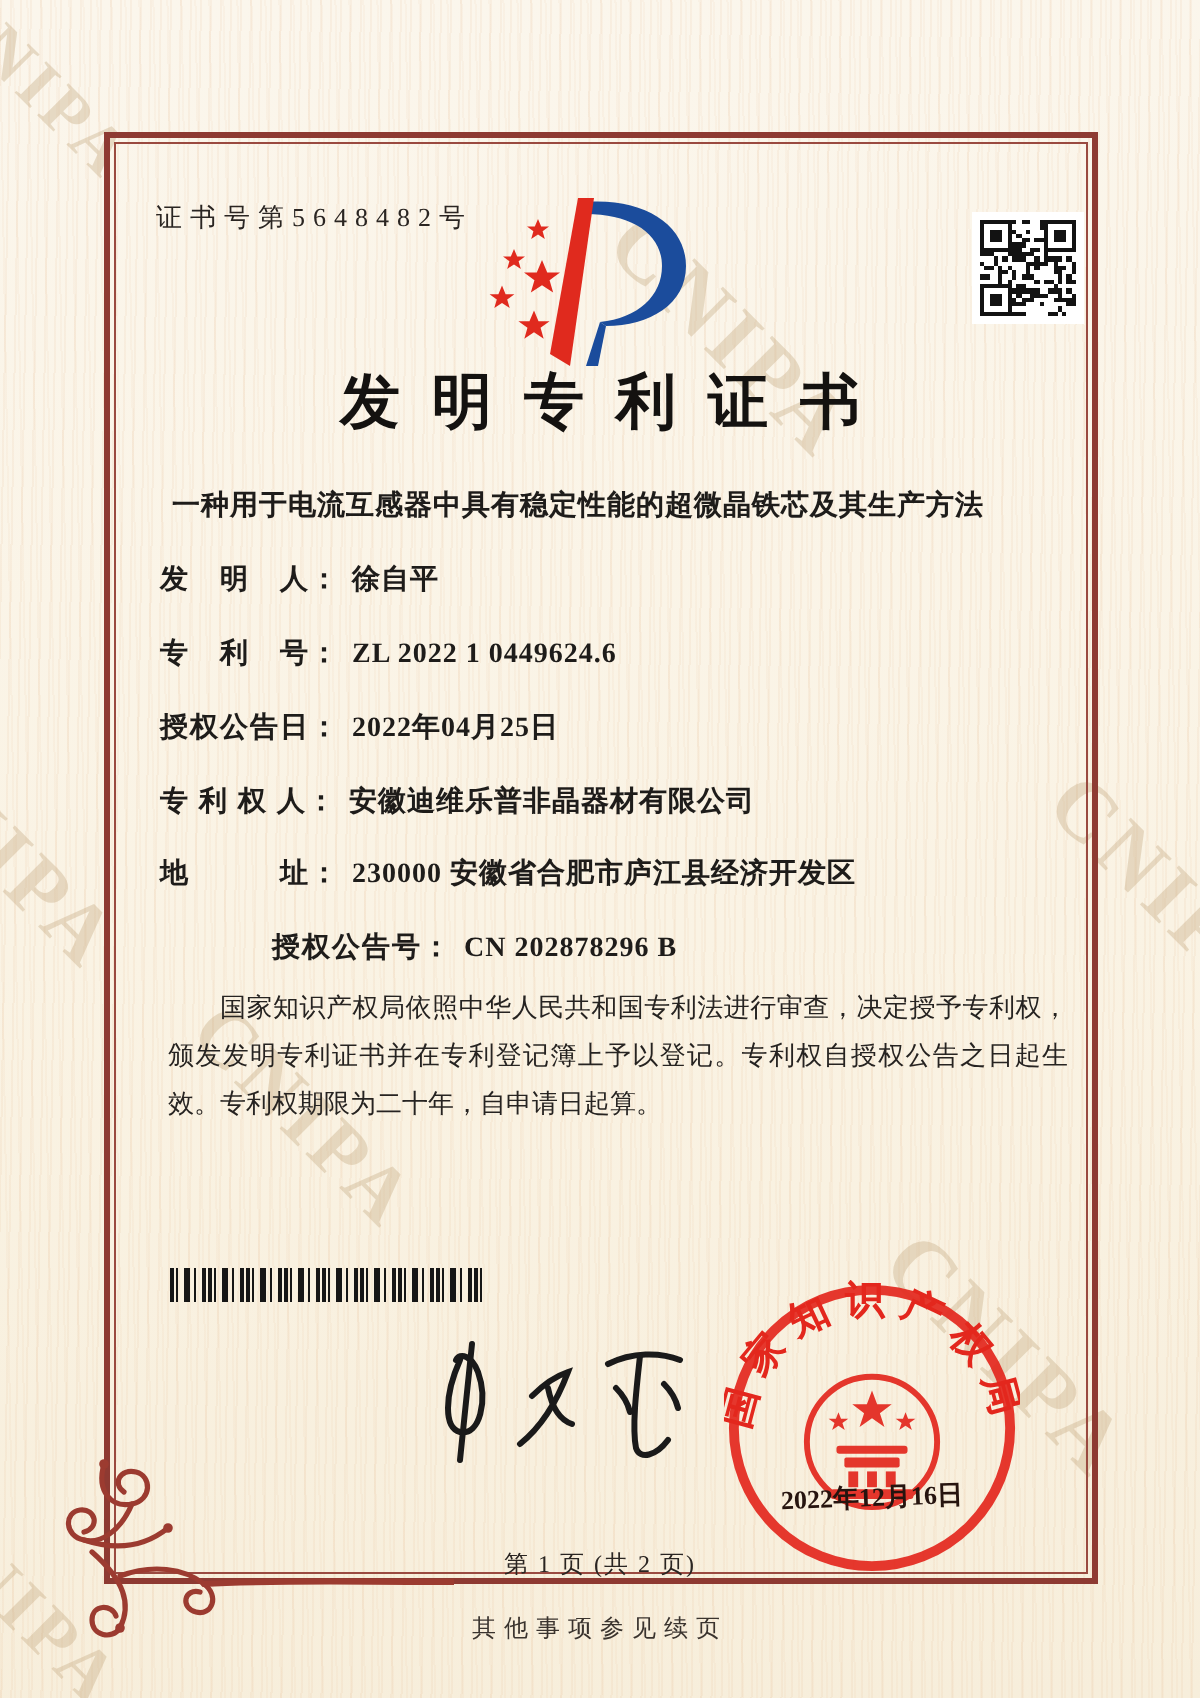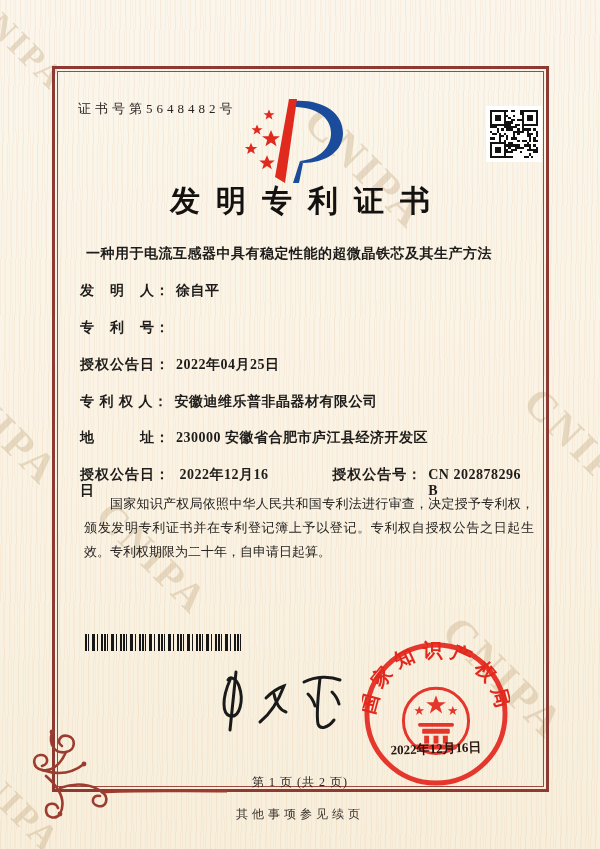--- a/index.html
+++ b/index.html
@@ -346,38 +346,35 @@
     <div class="fields">
       <div class="frow">
         <span class="fvalue">一种用于电流互感器中具有稳定性能的超微晶铁芯及其生产方法</span>
       </div>
       <div class="frow">
         <span class="flabel">发　明　人：</span>
         <span class="fvalue">徐自平</span>
       </div>
       <div class="frow">
         <span class="flabel">专　利　号：</span>
+        <span class="fvalue">ZL 2022 1 0449624.6</span>
       </div>
       <div class="frow">
         <span class="flabel">授权公告日：</span>
         <span class="fvalue">2022年04月25日</span>
       </div>
       <div class="frow">
         <span class="flabel">专 利 权 人：</span>
         <span class="fvalue">安徽迪维乐普非晶器材有限公司</span>
       </div>
       <div class="frow">
         <span class="flabel">地　　　址：</span>
         <span class="fvalue">230000 安徽省合肥市庐江县经济开发区</span>
       </div>
       <div class="frow grant-row">
-        <span class="grant-left">
-          <span class="flabel">授权公告日：</span>
-          <span class="fvalue">2022年12月16日</span>
-        </span>
         <span class="grant-right">
           <span class="flabel">授权公告号：</span>
           <span class="fvalue">CN 202878296 B</span>
         </span>
       </div>
     </div>
 
     <div class="paras">
       <p>国家知识产权局依照中华人民共和国专利法进行审查，决定授予专利权，颁发发明专利证书并在专利登记簿上予以登记。专利权自授权公告之日起生效。专利权期限为二十年，自申请日起算。</p>
     </div>

